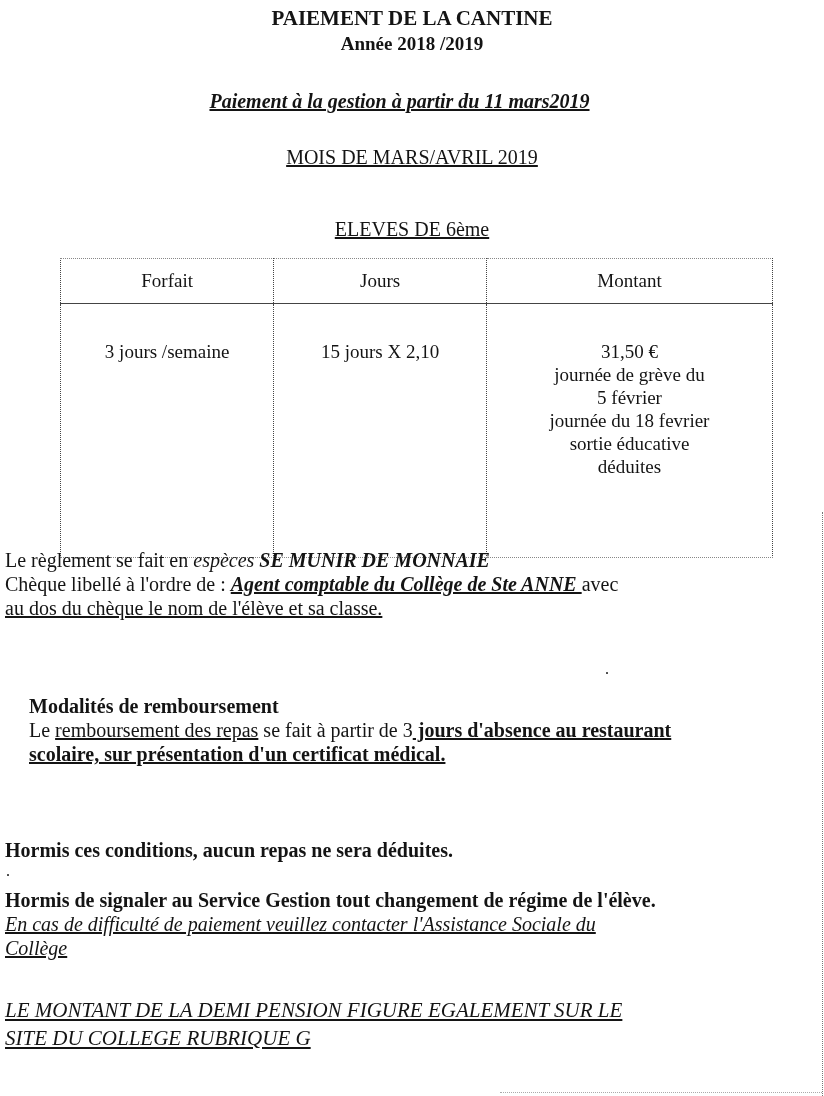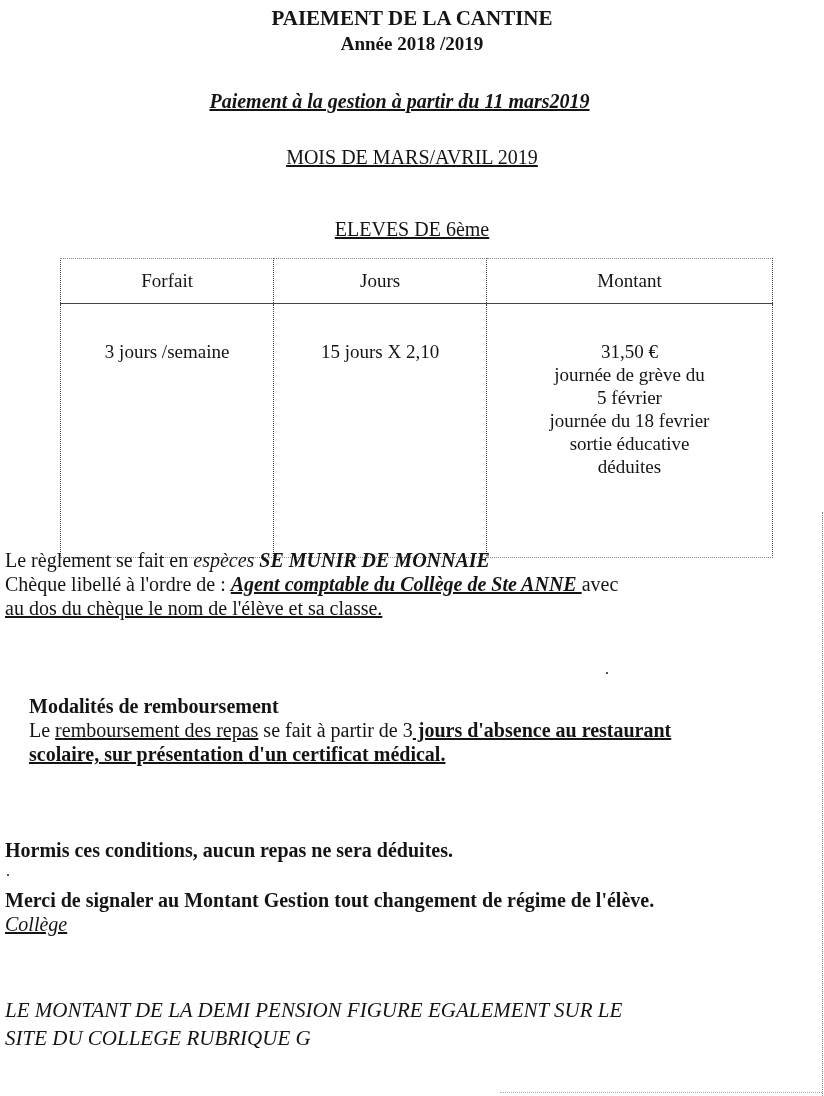--- a/index.html
+++ b/index.html
@@ -57,21 +57,21 @@
     }
     .u { text-decoration: underline; }
     .b { font-weight: bold; }
     .i { font-style: italic; }
     .p1 { top: 548px; }
     .p2 { top: 694px; margin-left: 24px; }
     .p3 { top: 838px; }
     .dot1 { position: absolute; top: 862px; left: 6px; font-size: 16px; }
     .dot2 { position: absolute; top: 660px; left: 605px; font-size: 16px; }
     .p4 { top: 888px; }
-    .p5 { top: 996px; font-style: italic; font-size: 21px; line-height: 28px; }
+    .p5 { top: 996px; font-style: italic; font-size: 21px; text-decoration: underline; line-height: 28px; }
   </style>
 </head>
 <body>
 
 <div class="right-edge"></div>
 <div class="bottom-dots"></div>
 
 <div class="title t1">PAIEMENT DE LA CANTINE</div>
 <div class="title t2">Année 2018 /2019</div>
 <div class="sub-italic">Paiement à la gestion à partir du 11 mars2019</div>
@@ -112,20 +112,21 @@
 <div class="para p2">
   <div class="b">Modalités de remboursement</div>
   <div><span>Le </span><span class="u">remboursement des repas</span><span> se fait à partir de 3</span><span class="b u"> jours d'absence au restaurant </span></div>
   <div class="b u">scolaire, sur présentation d'un certificat médical.</div>
 </div>
 
 <div class="para p3 b">Hormis  ces conditions, aucun repas ne sera déduites.</div>
 <div class="dot1">.</div>
 
 <div class="para p4">
-  <div class="b">Merci de signaler au Montant Gestion tout changement de régime de l'élève.</div>
+  <div class="b">Hormis de signaler au Service Gestion tout changement de régime de l'élève.</div>
+  <div class="i u">En cas de difficulté de paiement veuillez contacter l'Assistance Sociale du</div>
   <div class="i u">Collège</div>
 </div>
 
 <div class="para p5">
   <div>LE MONTANT DE LA DEMI PENSION FIGURE EGALEMENT SUR LE</div>
   <div>SITE DU COLLEGE RUBRIQUE G</div>
 </div>
 
 </body></html>

